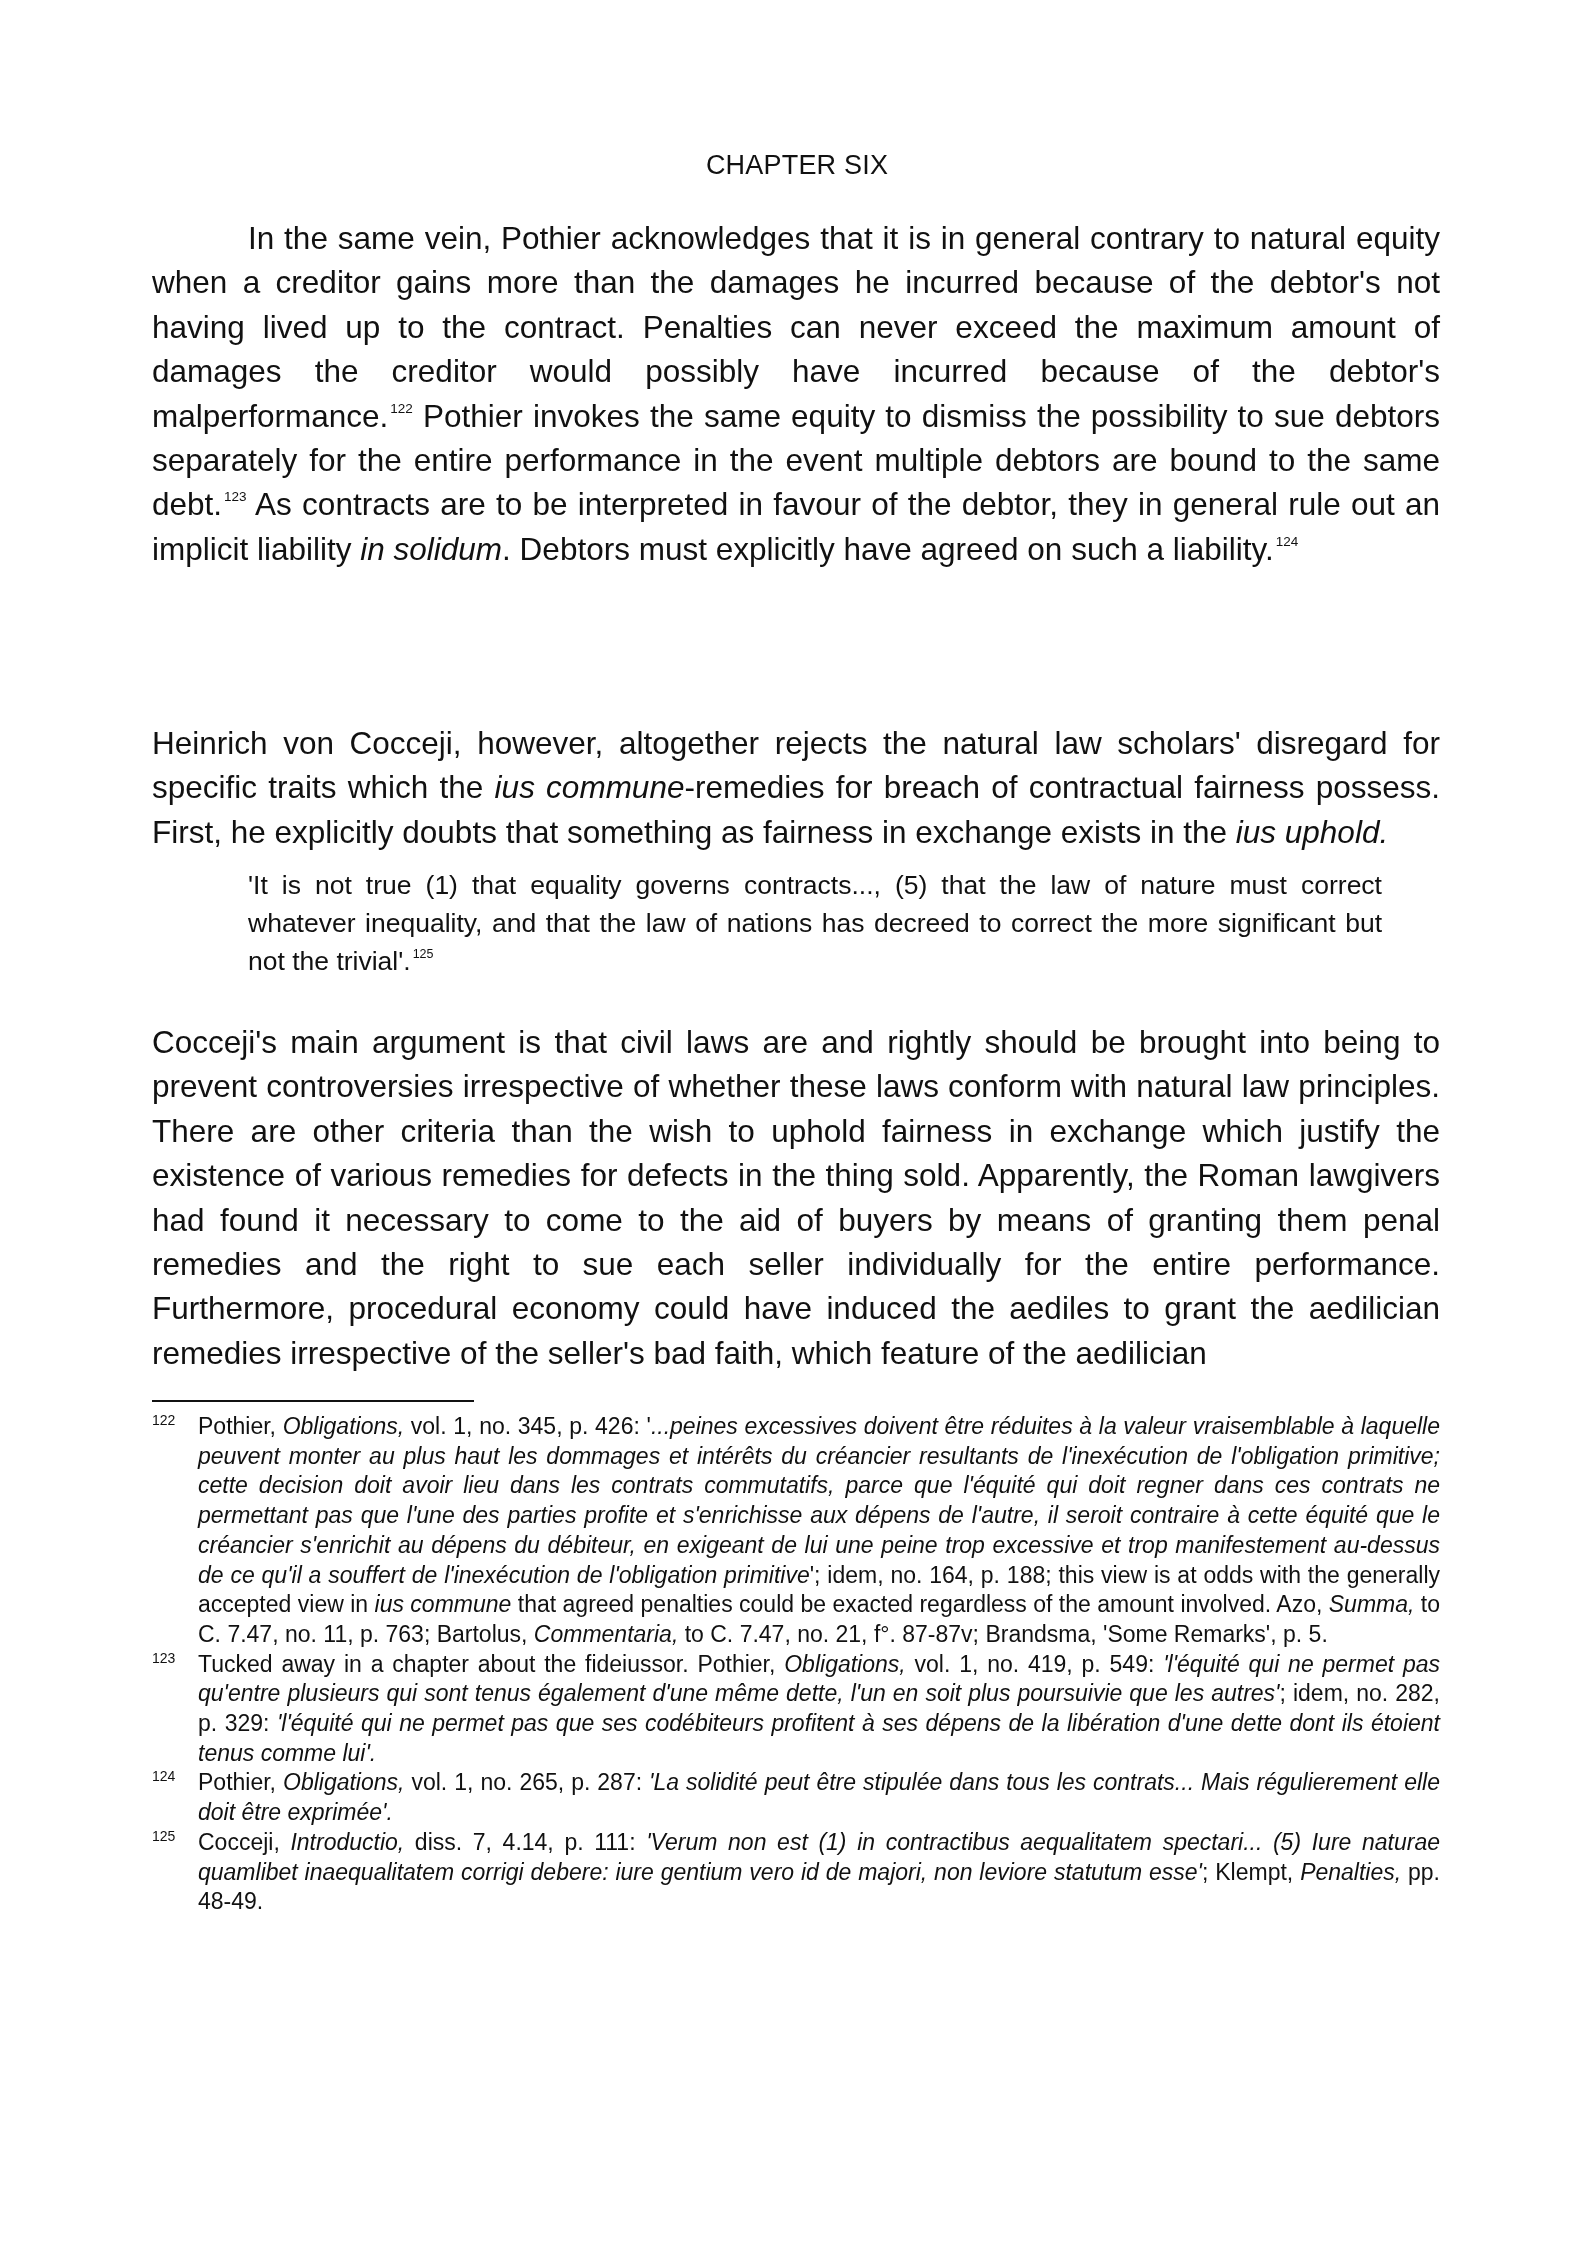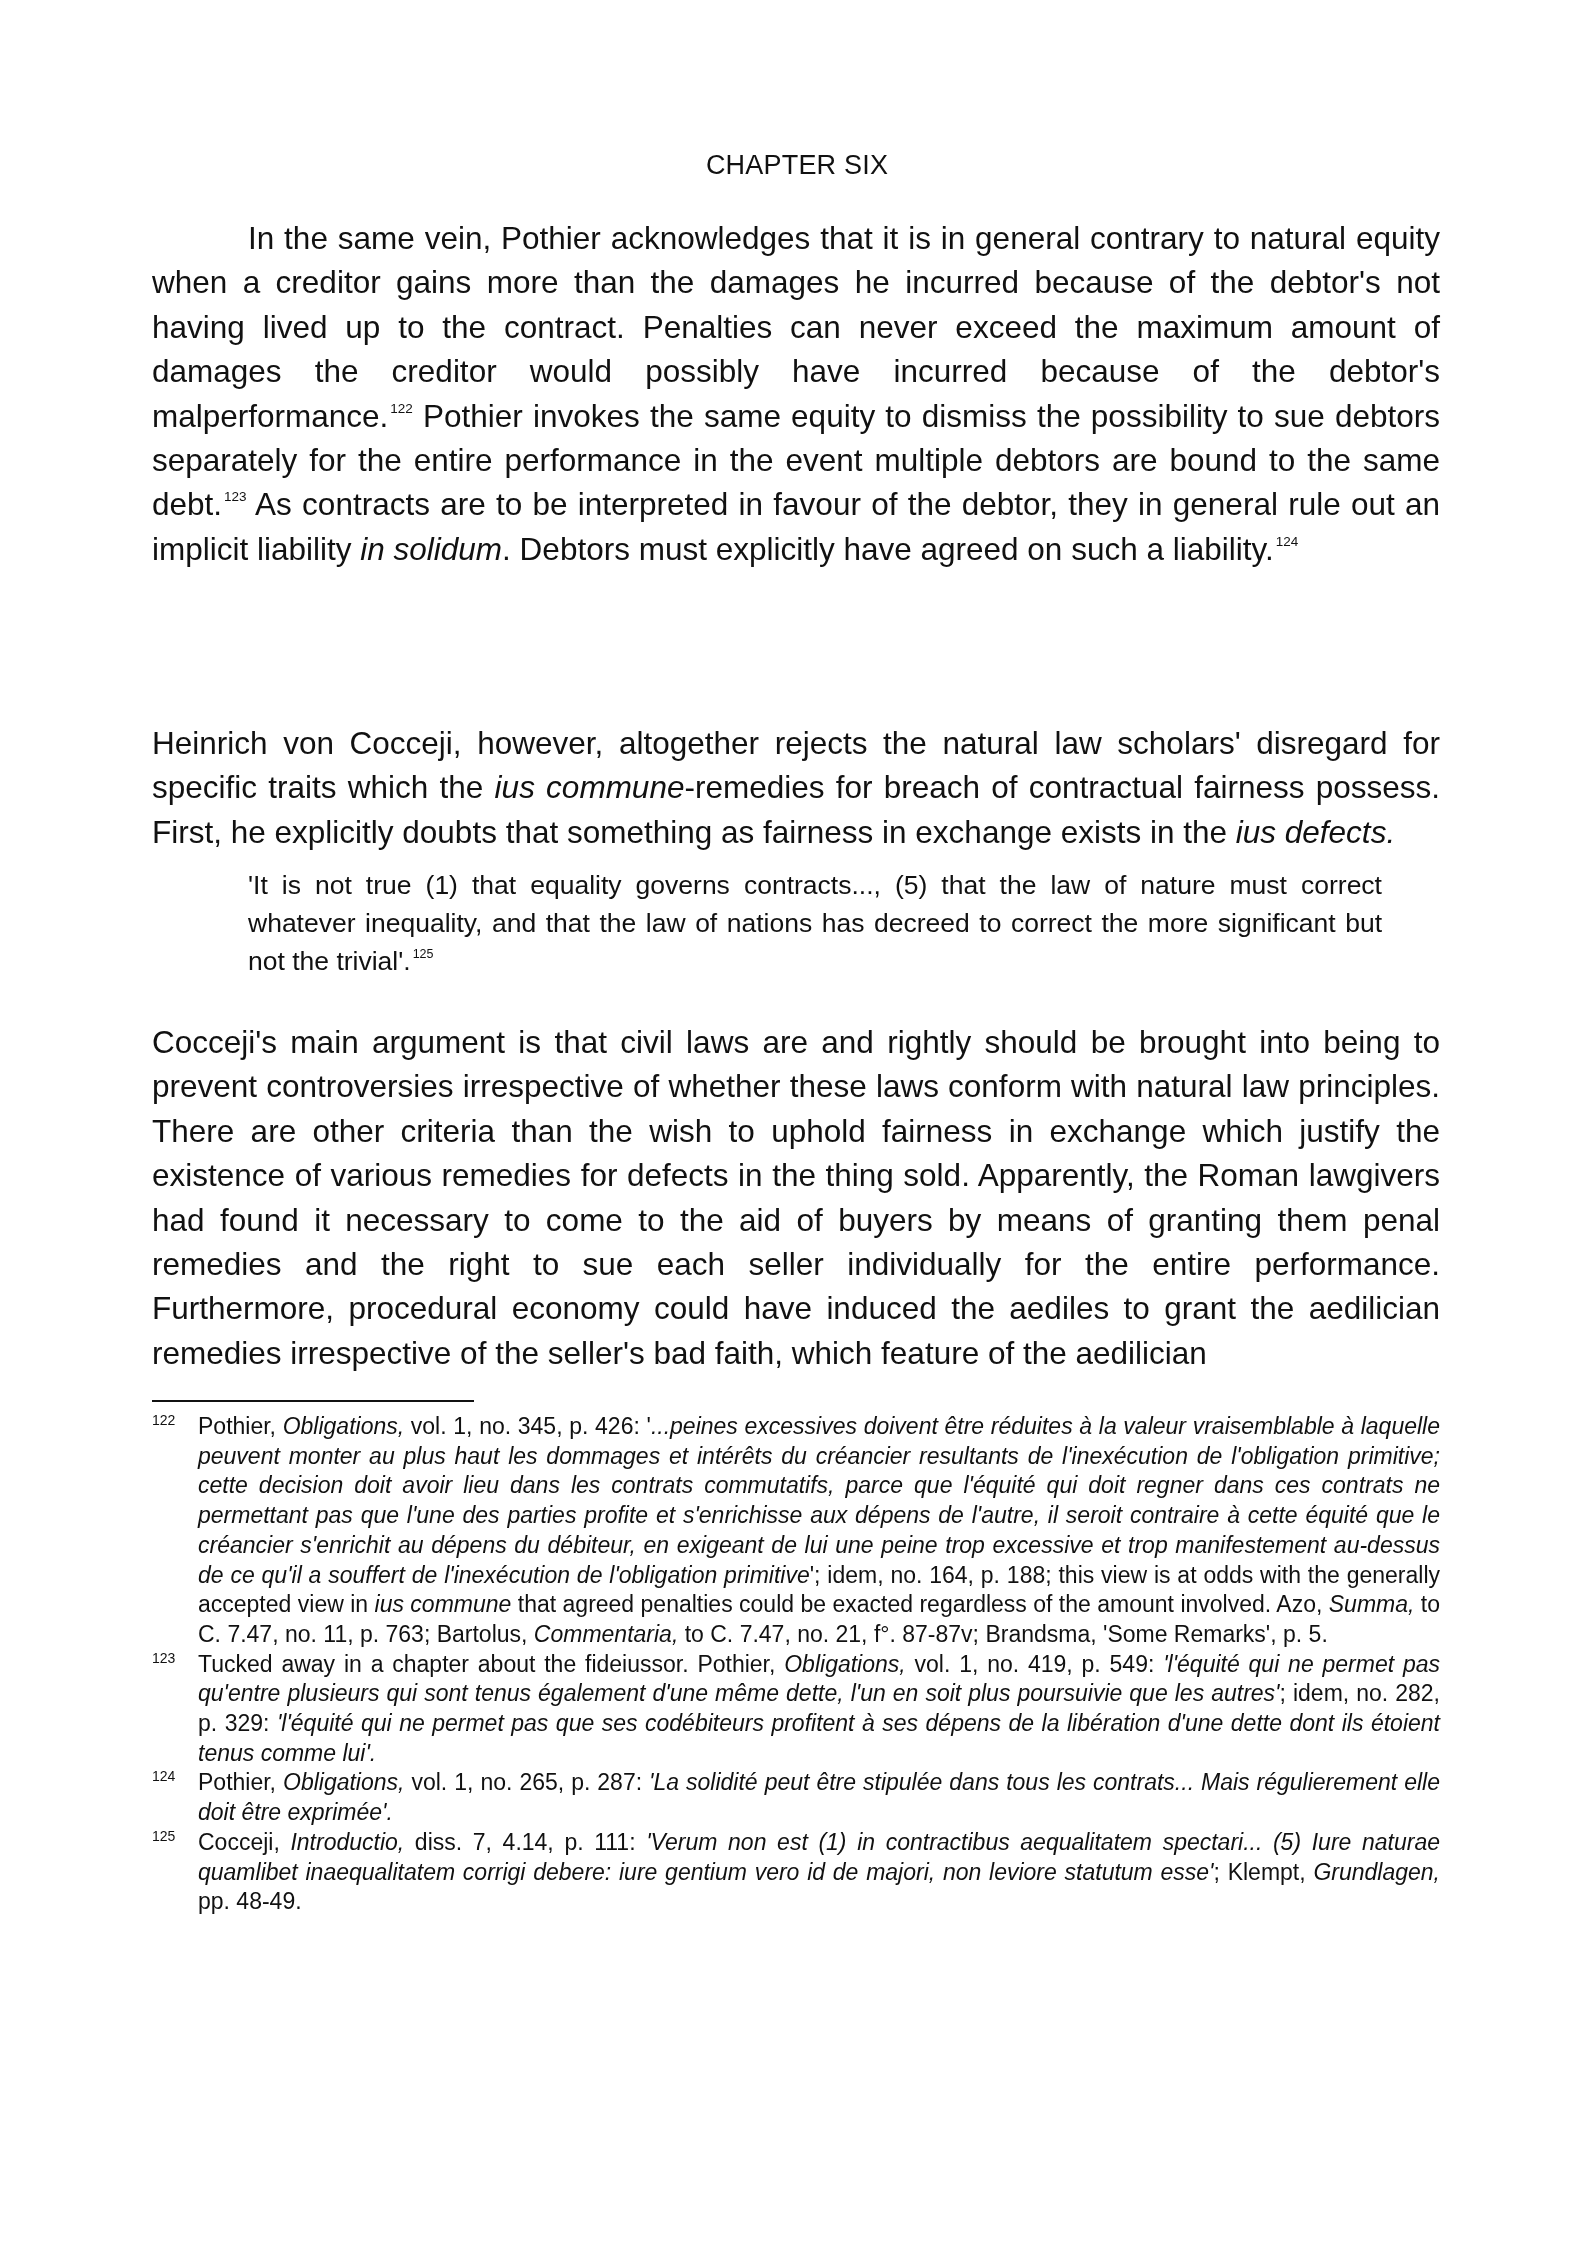--- a/index.html
+++ b/index.html
@@ -39,35 +39,35 @@
 
 <div class="page">
 
   <div class="running-head">CHAPTER SIX</div>
 
   <div class="body-block" style="top:216px;">
     <p class="para indent"><span>In the same vein, Pothier acknowledges that it is in general contrary to natural equity when a creditor gains more than the damages he incurred because of the debtor's not having lived up to the contract. Penalties can never exceed the maximum amount of damages the creditor would possibly have incurred because of the debtor's malperformance.</span><sup class="fn">122</sup><span> Pothier invokes the same equity to dismiss the possibility to sue debtors separately for the entire performance in the event multiple debtors are bound to the same debt.</span><sup class="fn">123</sup><span> As contracts are to be interpreted in favour of the debtor, they in general rule out an implicit liability </span><i>in solidum</i><span>. Debtors must explicitly have agreed on such a liability.</span><sup class="fn">124</sup></p>
   </div>
 
   <div class="body-block" style="top:721px;">
-    <p class="para"><span>Heinrich von Cocceji, however, altogether rejects the natural law scholars' disregard for specific traits which the </span><i>ius commune</i><span>-remedies for breach of contractual fairness possess. First, he explicitly doubts that something as fairness in exchange exists in the </span><i>ius defects.</i><span></span></p>
+    <p class="para"><span>Heinrich von Cocceji, however, altogether rejects the natural law scholars' disregard for specific traits which the </span><i>ius commune</i><span>-remedies for breach of contractual fairness possess. First, he explicitly doubts that something as fairness in exchange exists in the </span><i>ius uphold.</i><span></span></p>
   </div>
 
   <p class="quote" style="top:866px;"><span>'It is not true (1) that equality governs contracts..., (5) that the law of nature must correct whatever inequality, and that the law of nations has decreed to correct the more significant but not the trivial'.</span><sup class="fn">125</sup></p>
 
   <div class="body-block" style="top:1020px;">
     <p class="para">Cocceji's main argument is that civil laws are and rightly should be brought into being to prevent controversies irrespective of whether these laws conform with natural law principles. There are other criteria than the wish to uphold fairness in exchange which justify the existence of various remedies for defects in the thing sold. Apparently, the Roman lawgivers had found it necessary to come to the aid of buyers by means of granting them penal remedies and the right to sue each seller individually for the entire performance. Furthermore, procedural economy could have induced the aediles to grant the aedilician remedies irrespective of the seller's bad faith, which feature of the aedilician</p>
   </div>
 
   <div class="rule"></div>
 
   <div class="footnotes">
 
     <div class="fn-item"><span class="fn-num">122</span><span>Pothier, </span><i>Obligations,</i><span> vol. 1, no. 345, p. 426: '</span><i>...peines excessives doivent être réduites à la valeur vraisemblable à laquelle peuvent monter au plus haut les dommages et intérêts du créancier resultants de l'inexécution de l'obligation primitive; cette decision doit avoir lieu dans les contrats commutatifs, parce que l'équité qui doit regner dans ces contrats ne permettant pas que l'une des parties profite et s'enrichisse aux dépens de l'autre, il seroit contraire à cette équité que le créancier s'enrichit au dépens du débiteur, en exigeant de lui une peine trop excessive et trop manifestement au-dessus de ce qu'il a souffert de l'inexécution de l'obligation primitive</i><span>'; idem, no. 164, p. 188; this view is at odds with the generally accepted view in </span><i>ius commune</i><span> that agreed penalties could be exacted regardless of the amount involved. Azo, </span><i>Summa,</i><span> to C. 7.47, no. 11, p. 763; Bartolus, </span><i>Commentaria,</i><span> to C. 7.47, no. 21, f°. 87-87v; Brandsma, 'Some Remarks', p. 5.</span></div>
 
     <div class="fn-item"><span class="fn-num">123</span><span>Tucked away in a chapter about the fideiussor. Pothier, </span><i>Obligations,</i><span> vol. 1, no. 419, p. 549: </span><i>'l'équité qui ne permet pas qu'entre plusieurs qui sont tenus également d'une même dette, l'un en soit plus poursuivie que les autres'</i><span>; idem, no. 282, p. 329: </span><i>'l'équité qui ne permet pas que ses codébiteurs profitent à ses dépens de la libération d'une dette dont ils étoient tenus comme lui'.</i><span></span></div>
 
     <div class="fn-item"><span class="fn-num">124</span><span>Pothier, </span><i>Obligations,</i><span> vol. 1, no. 265, p. 287: </span><i>'La solidité peut être stipulée dans tous les contrats... Mais régulierement elle doit être exprimée'.</i></div>
 
-    <div class="fn-item"><span class="fn-num">125</span><span>Cocceji, </span><i>Introductio,</i><span> diss. 7,  4.14, p. 111: </span><i>'Verum non est (1) in contractibus aequalitatem spectari... (5) Iure naturae quamlibet inaequalitatem corrigi debere: iure gentium vero id de majori, non leviore statutum esse'</i><span>; Klempt, </span><i>Grundlagen,</i><span> pp. 48-49.</span></div>
+    <div class="fn-item"><span class="fn-num">125</span><span>Cocceji, </span><i>Introductio,</i><span> diss. 7,  4.14, p. 111: </span><i>'Verum non est (1) in contractibus aequalitatem spectari... (5) Iure naturae quamlibet inaequalitatem corrigi debere: iure gentium vero id de majori, non leviore statutum esse'</i><span>; Klempt, </span><i>Penalties,</i><span> pp. 48-49.</span></div>
   </div>
 
 </div>
 
 </body></html>

